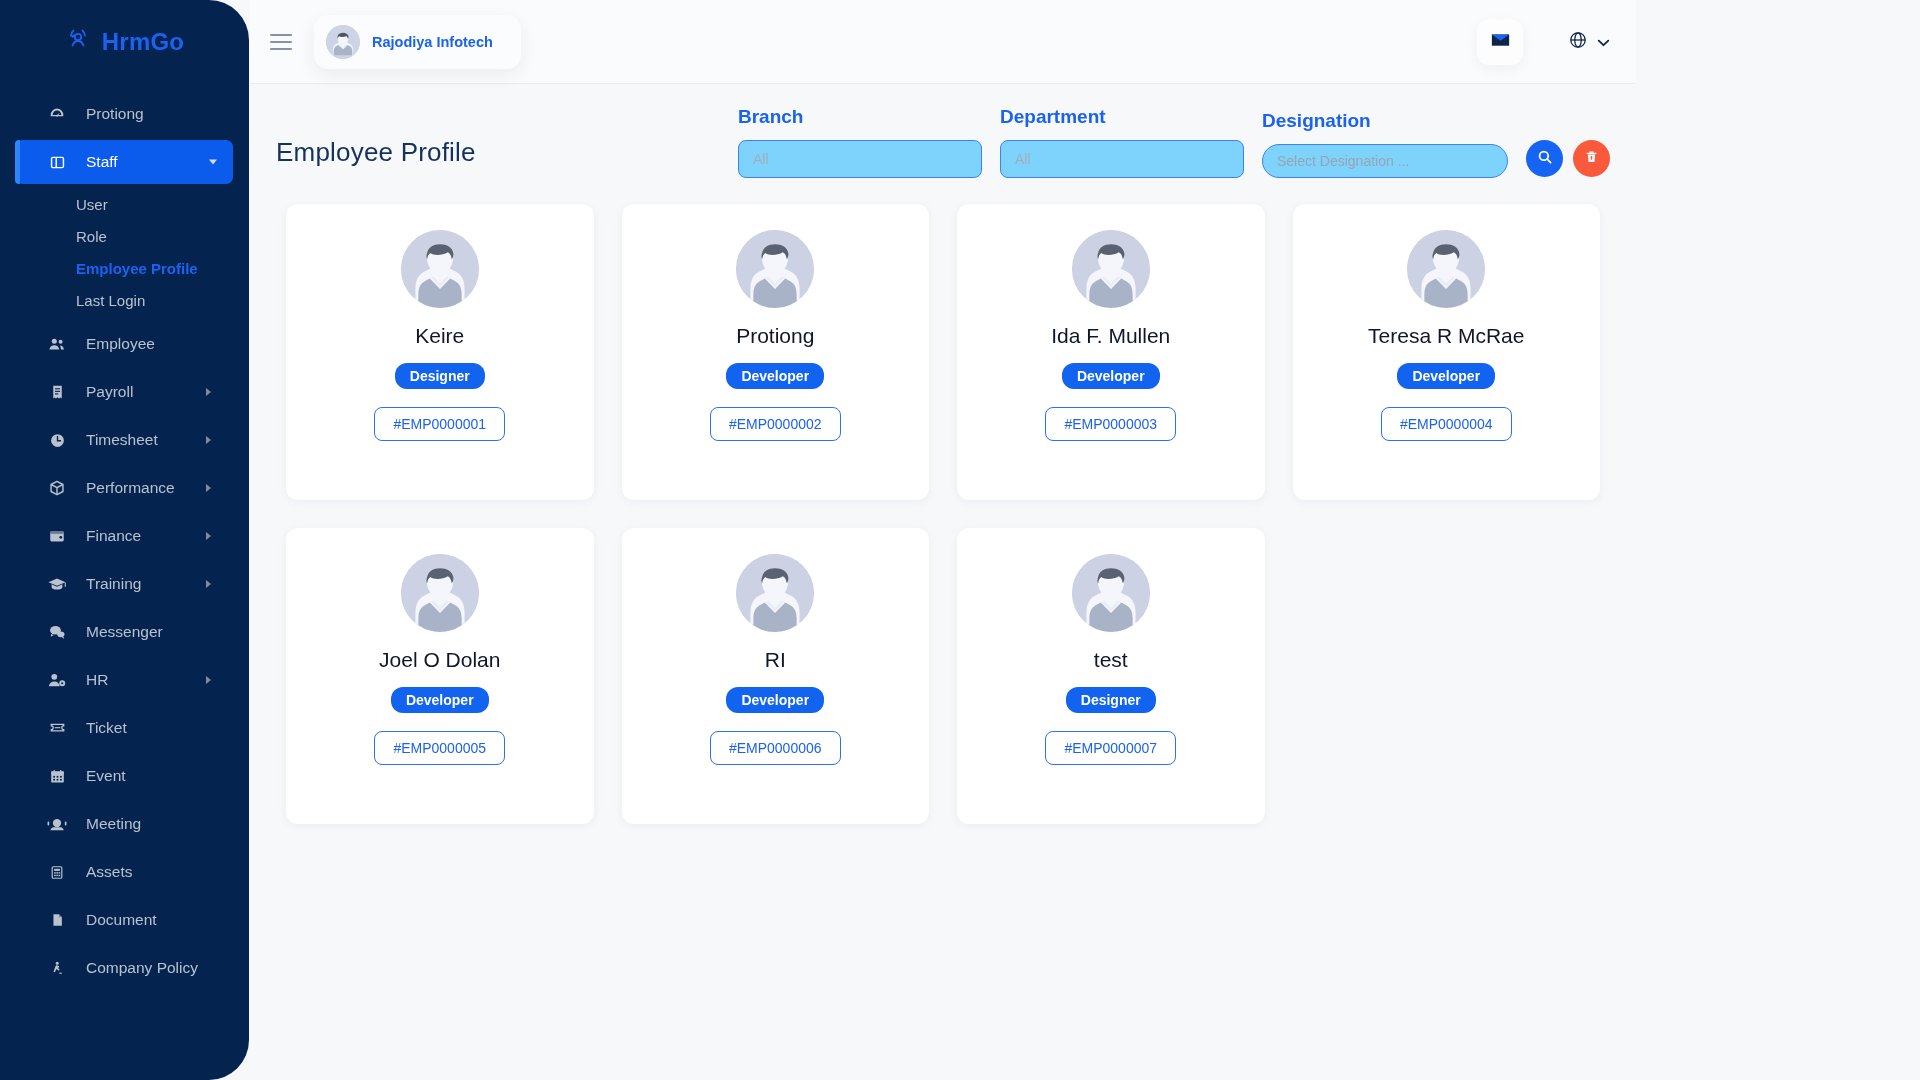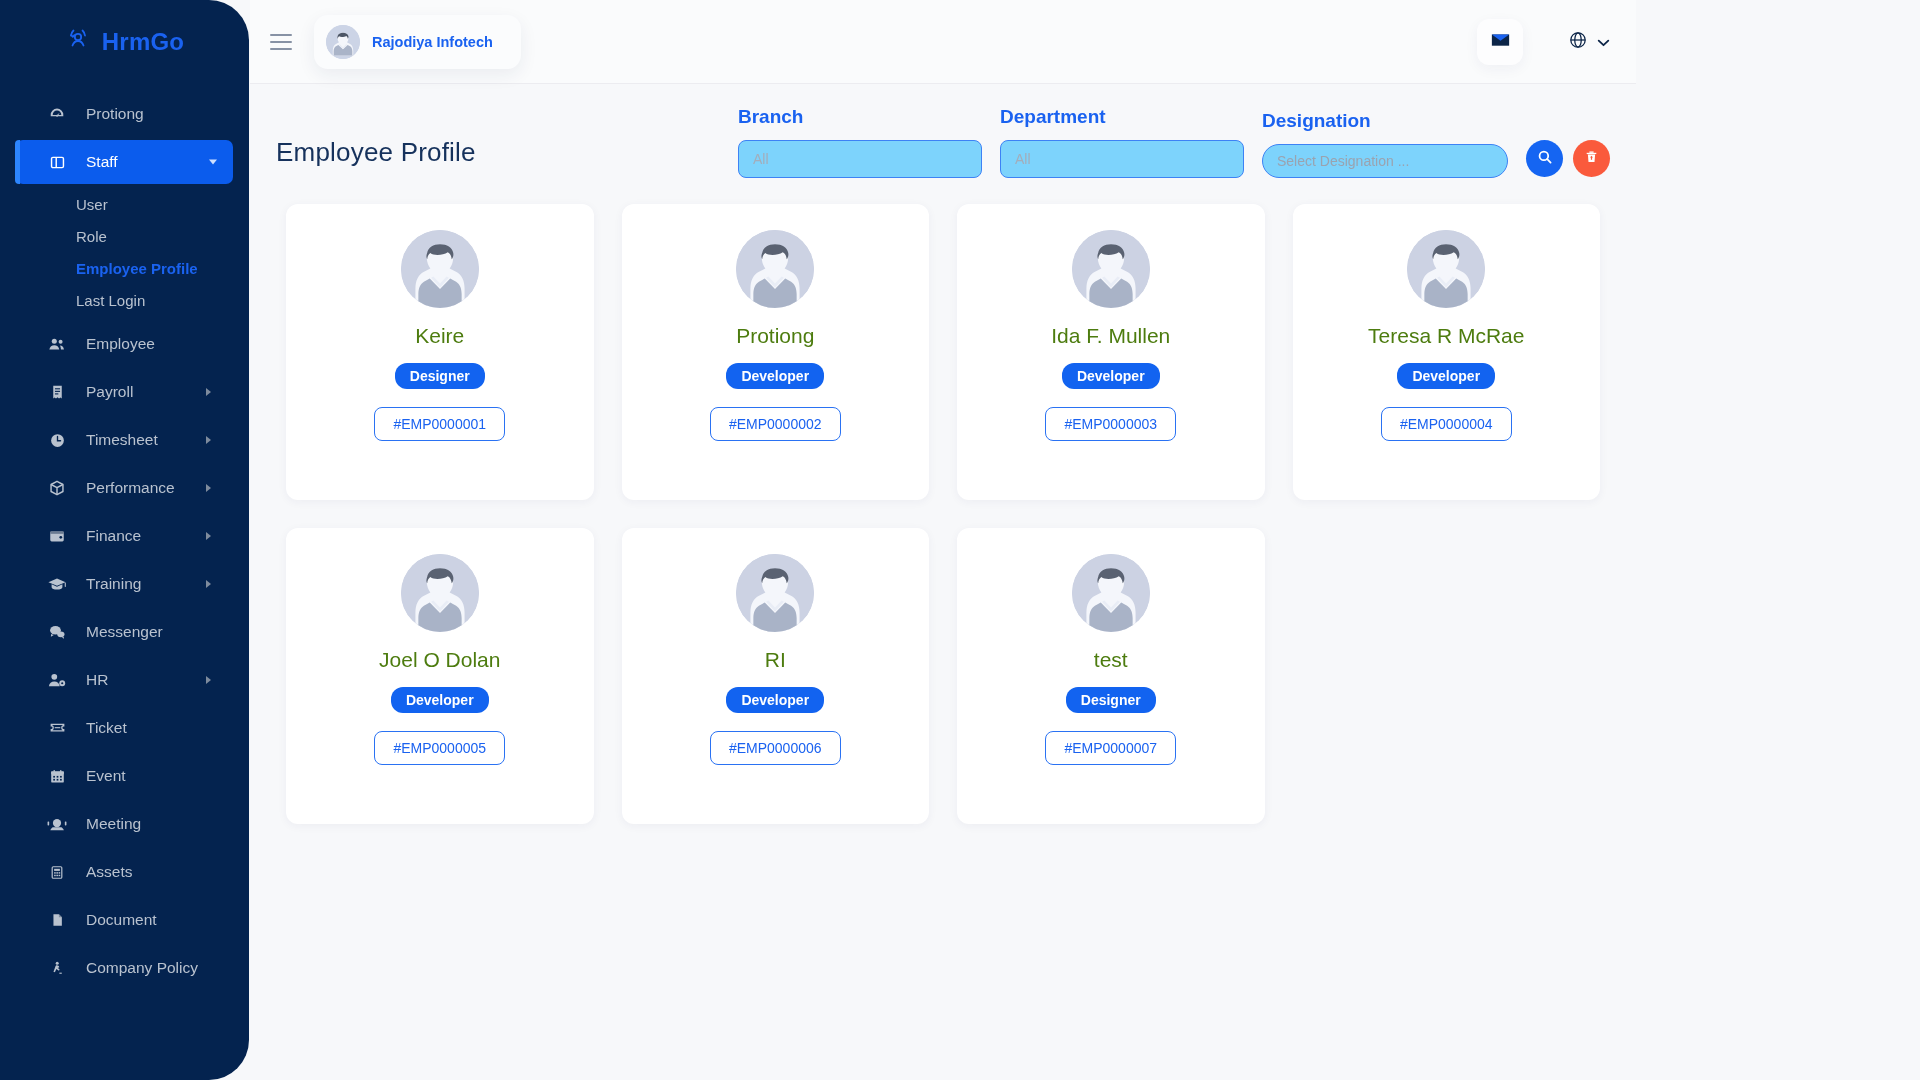--- a/index.html
+++ b/index.html
@@ -189,21 +189,21 @@
   }
   .emp-avatar {
     width: 78px; height: 78px;
     border-radius: 50%;
     overflow: hidden;
     background: #ccd2e3;
     margin-bottom: 16px;
   }
   .emp-avatar.oval { border-radius: 50% / 50%; }
   .emp-name {
-    font-size: 21px; color: #4d7c0f; font-weight: 400;
+    font-size: 21px; color: #0f172a; font-weight: 400;
     margin-bottom: 16px; text-align: right; line-height: 1.1;
   }
   .emp-role {
     background: #1263f0; color: #fff;
     font-size: 14px; font-weight: 700;
     padding: 5px 15px; border-radius: 12px;
     margin-bottom: 18px;
   }
   .emp-id {
     border: 1.4px solid #2a72f3; border-radius: 8px;

